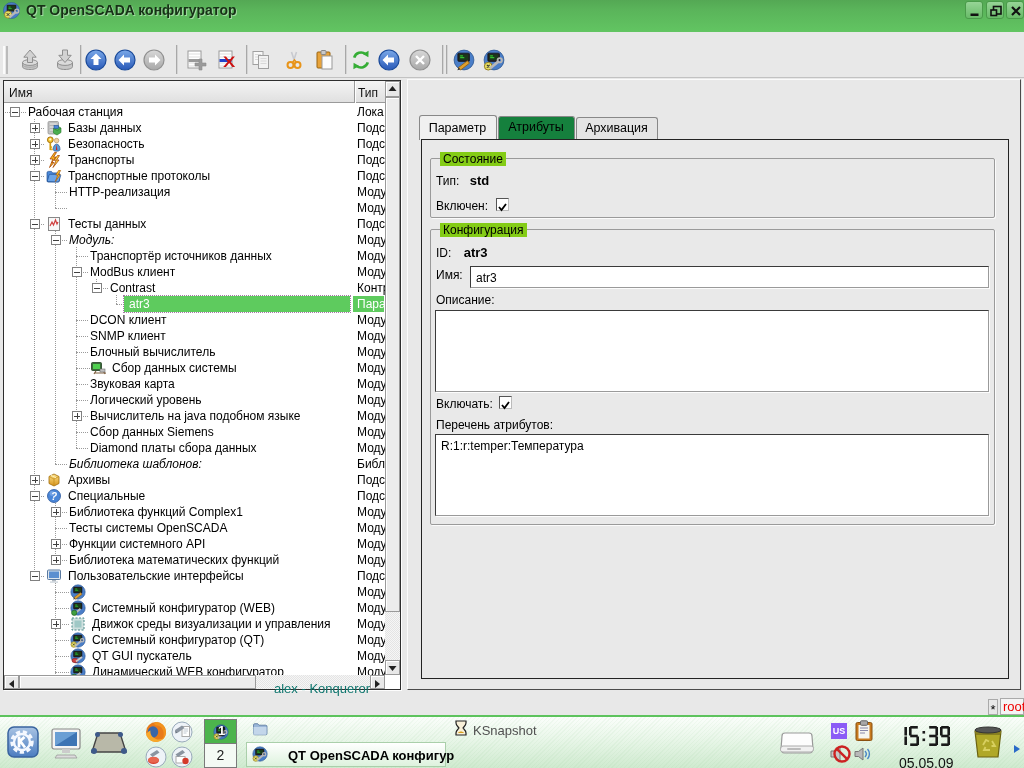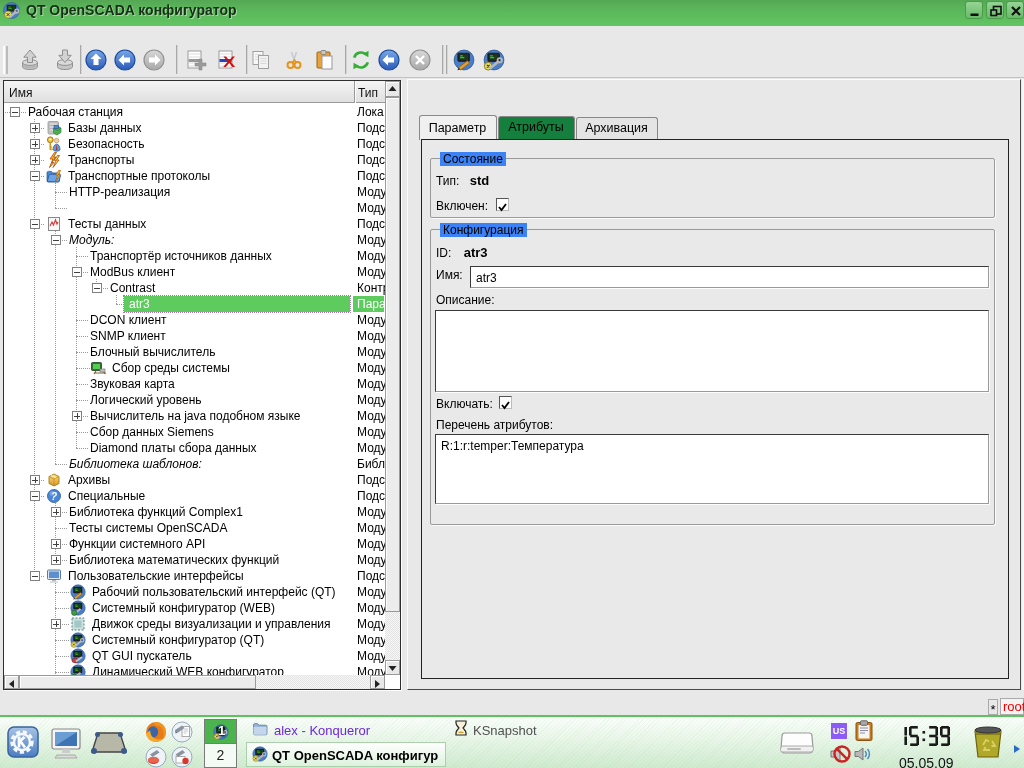--- a/index.html
+++ b/index.html
@@ -1,16 +1,16 @@
 <!DOCTYPE html>
 <html><head><meta charset="utf-8"><style>
 *{margin:0;padding:0;box-sizing:border-box}
 html,body{width:1024px;height:768px;overflow:hidden;font-family:"Liberation Sans",sans-serif;background:#e8e8e8}
 #root{position:relative;width:1024px;height:768px}
-#title{position:absolute;left:0;top:0;width:1024px;height:26px;background:linear-gradient(#54a854,#5ab45a 30%,#62c562)}
+#title{position:absolute;left:0;top:0;width:1024px;height:32px;background:linear-gradient(#54a854,#5ab45a 30%,#62c562)}
 #title .txt{position:absolute;left:26px;top:2px;font-size:14px;font-weight:bold;color:#173017;text-shadow:1px 1px 0 rgba(220,245,220,0.55)}
 #title .ic{position:absolute;left:3px;top:2px}
 .wbtn{position:absolute;top:1px;width:18px;height:18px;border-radius:3px;background:linear-gradient(#96d496,#68bb68);border:1px solid #4a9a4a}
 .wbtn svg{position:absolute;left:2px;top:2px}
 #menu{position:absolute;left:0;top:20px;width:1024px;height:21px;background:#e8e8e8;border-bottom:1px solid #b5b5b5}
 #menu span{position:absolute;top:4px;font-size:12px;color:#111}
 #menu u{text-decoration:underline}
 #tbar{position:absolute;left:0;top:42px;width:1024px;height:36px;background:#e8e8e8;border-bottom:1px solid #c2c2c2}
 .tbi{position:absolute;top:7px;width:23px;height:23px}
 .tbsep{position:absolute;top:3px;height:29px;width:2px;background:#d4d4d4;border-left:1px solid #a8a8a8}
@@ -36,21 +36,21 @@
 #vsb{position:absolute;right:0;top:0;width:15px;height:594px;background:#ececec}
 #hsb{position:absolute;left:0;bottom:0;width:381px;height:14px;background:#ececec}
 .sbtn{position:absolute;background:#e8e8e8;border:1px solid #9a9a9a;box-shadow:inset 1px 1px 0 #fff}
 .sthumb{position:absolute;background:#ececec;border:1px solid #9a9a9a;box-shadow:inset 1px 1px 0 #fff}
 .strack{position:absolute;background:repeating-conic-gradient(#e4e4e4 0 25%,#f6f6f6 0 50%) 0 0/2px 2px}
 #panel{position:absolute;left:407px;top:79px;width:614px;height:611px;background:#e8e8e8;border-top:1.5px solid #fbfbfb;border-left:1.5px solid #fbfbfb;border-right:1.5px solid #4a4a4a;border-bottom:1.5px solid #4a4a4a}
 #ptitle{position:absolute;left:0;top:11px;width:610px;text-align:center;font-size:15.5px;font-weight:bold;font-style:italic;color:#000}
 .tab{position:absolute;font-size:12.5px;color:#000;border:1px solid #888;border-bottom:none;border-radius:3px 3px 0 0;text-align:center}
 #pane{position:absolute;left:13px;top:58.5px;width:588px;height:540px;border:1.5px solid #232323;background:#e9e9e9}
 .gbox{position:absolute;border:1px solid #9a9a9a;border-radius:2px;box-shadow:1px 1px 0 #fbfbfb}
-.glabel{position:absolute;top:-7px;left:9px;background:#3b82f6;padding:0 3px;font-size:12px;color:#000}
+.glabel{position:absolute;top:-7px;left:9px;background:#84cc16;padding:0 3px;font-size:12px;color:#000}
 .flabel{position:absolute;font-size:12px;color:#000;white-space:nowrap}
 .bval{font-weight:bold;font-size:13px}
 .tinput{position:absolute;background:#fff;border-top:1.5px solid #3a3a3a;border-left:1.5px solid #3a3a3a;border-right:1px solid #9a9a9a;border-bottom:1px solid #9a9a9a;box-shadow:1px 1px 0 #fcfcfc;font-size:12px;color:#000;padding:4px 0 0 5px}
 .cbx{position:absolute;width:13px;height:13px;background:#fff;border-top:1.5px solid #555;border-left:1.5px solid #555;border-right:1px solid #bbb;border-bottom:1px solid #bbb}
 #status{position:absolute;left:0;top:691px;width:1024px;height:24px;background:#e8e8e8}
 #stbtn{position:absolute;left:988px;top:8px;width:10px;height:16px;background:#e8e8e8;border:1px solid #aaa;font-size:13px;text-align:center;line-height:19px;color:#000}
 #stroot{position:absolute;left:1000px;top:7px;width:24px;height:17px;background:#f4f4f4;border:1px solid #aaa;font-size:13px;color:#e00;padding-left:2px}
 #task{position:absolute;left:0;top:715px;width:1024px;height:53px;background:repeating-linear-gradient(135deg,rgba(130,195,130,0.08) 0 1px,rgba(255,255,255,0) 1px 3px),linear-gradient(#fbfefb,#e8f6e8 45%,#cfeacf);border-top:2px solid #5dc35d}
 .titm{position:absolute}
 .tasktxt{position:absolute;font-size:13px;white-space:nowrap;overflow:hidden}
@@ -338,21 +338,21 @@
 <i class="hstub" style="left:72px;top:248px;width:12px"></i>
         <span class="titem" style="left:86px;top:241px">Блочный вычислитель</span>
         <span class="ttype" style="top:241px">Моду</span>
 <i class="hstub" style="left:72px;top:264px;width:14px"></i>
         <i class="ticon" style="left:86px;top:256px"><svg width="16" height="16" viewBox="0 0 16 16">
             <rect x="1.5" y="2.5" width="10" height="8" rx="1" fill="#3a6a3a" stroke="#204020" stroke-width="0.8"></rect>
             <rect x="3" y="4" width="7" height="5" fill="#4fd04f"></rect>
             <path d="M4 13h12M6 11l-2 3M13 10l2 4" stroke="#806040" stroke-width="1.2"></path>
             <rect x="10" y="9" width="5" height="3" fill="#c0c0c0" stroke="#707070" stroke-width="0.6"></rect>
           </svg></i>
-        <span class="titem" style="left:108px;top:257px">Сбор среды системы</span>
+        <span class="titem" style="left:108px;top:257px">Сбор данных системы</span>
         <span class="ttype" style="top:257px">Моду</span>
 <i class="hstub" style="left:72px;top:280px;width:12px"></i>
         <span class="titem" style="left:86px;top:273px">Звуковая карта</span>
         <span class="ttype" style="top:273px">Моду</span>
 <i class="hstub" style="left:72px;top:296px;width:12px"></i>
         <span class="titem" style="left:86px;top:289px">Логический уровень</span>
         <span class="ttype" style="top:289px">Моду</span>
 <i class="hstub" style="left:72px;top:312px;width:12px"></i>
         <i class="ebox" style="left:68px;top:307px">
           <b></b>
@@ -437,21 +437,20 @@
         <span class="ttype" style="top:465px">Подс</span>
 <i class="hstub" style="left:51px;top:488px;width:14px"></i>
         <i class="ticon" style="left:66px;top:480px"><svg width="16" height="16" viewBox="0 0 16 16">
             <circle cx="8" cy="8" r="7.2" fill="#4a7ec8" stroke="#2a5692" stroke-width="0.6"></circle>
             <rect x="3.5" y="3" width="8.5" height="6" rx="0.8" fill="#222" stroke="#111" stroke-width="0.5"></rect>
             <rect x="4.5" y="4" width="6.5" height="4" fill="#1a3a1a"></rect>
             <path d="M5.2 5l2 0M5.2 6.3l3 0" stroke="#30c030" stroke-width="0.8"></path>
             <path d="M4 13.5l6.5-5 1.5 1.8-6.5 5z" fill="#e0a030" stroke="#906010" stroke-width="0.6"></path>
             <path d="M4 13.5l-0.8 2 2-0.6z" fill="#333"></path>
           </svg></i>
-        <span class="titem" style="left:88px;top:481px">Рабочий пользовательский интерфейс (QT)</span>
         <span class="ttype" style="top:481px">Моду</span>
 <i class="hstub" style="left:51px;top:504px;width:14px"></i>
         <i class="ticon" style="left:66px;top:496px"><svg width="16" height="16" viewBox="0 0 16 16">
             <circle cx="8" cy="8" r="7.2" fill="#4a7ec8" stroke="#2a5692" stroke-width="0.6"></circle>
             <rect x="3.5" y="3" width="8.5" height="6" rx="0.8" fill="#222" stroke="#111" stroke-width="0.5"></rect>
             <rect x="4.5" y="4" width="6.5" height="4" fill="#1a3a1a"></rect>
             <path d="M5.2 5l2 0M5.2 6.3l3 0" stroke="#30c030" stroke-width="0.8"></path>
             <path d="M4 14.2L10.5 8.8" stroke="#b8b8b8" stroke-width="2"></path>
             <circle cx="4.2" cy="12.8" r="2.6" fill="#40a040" stroke="#206020" stroke-width="0.7"></circle>
           </svg></i>
@@ -543,21 +542,21 @@
 <div class="flabel" style="left:5px;top:15px">ID: <span class="bval" style="padding-left:9px">atr3</span></div>
 <div class="flabel" style="left:5px;top:38px">Имя:</div>
 <div class="tinput" style="left:39px;top:36px;width:519px;height:22px">atr3</div>
 <div class="flabel" style="left:5px;top:63px">Описание:</div>
 <div class="tinput" style="left:4px;top:80px;width:554px;height:82px"></div>
 <div class="flabel" style="left:5px;top:167px">Включать:</div>
 <div class="cbx" style="left:68px;top:166px"><svg width="11" height="11" viewBox="0 0 11 11">
               <path d="M2 5l2.5 3L9 2" fill="none" stroke="#000" stroke-width="1.8"></path>
             </svg></div>
 <div class="flabel" style="left:5px;top:188px">Перечень атрибутов:</div>
-<div class="tinput" style="left:4px;top:204px;width:554px;height:70px">R:1:r:temper:Температура</div>
+<div class="tinput" style="left:4px;top:204px;width:554px;height:82px">R:1:r:temper:Температура</div>
 </div>
 </div>
 </div>
 <div style="position:absolute;left:1022px;top:79px;width:2px;height:611px;background:#f6f6f6"></div>
 <div id="status">
       <div id="stbtn">*</div>
       <div id="stroot">root</div>
     </div>
 <div id="task"></div>
 <div class="titm" style="left:7px;top:726px"><svg width="32" height="32" viewBox="0 0 32 32">
@@ -622,38 +621,38 @@
           <path d="M5 14.2L11.5 8.8" stroke="#b8b8b8" stroke-width="2"></path>
           <circle cx="12.2" cy="8.2" r="1.6" fill="none" stroke="#b8b8b8" stroke-width="1.3"></circle>
         </svg></div>
       <div style="position:absolute;left:13px;top:3px;color:#fff;font-size:13px;font-weight:bold;text-shadow:0 1px 2px #000,0 0 2px #000">1</div>
     </div>
 <div id="pg2">2</div>
 <div class="titm" style="left:252px;top:721px"><svg width="16" height="16" viewBox="0 0 16 16">
         <path d="M1.5 4c0-.7.5-1.3 1.2-1.3h3l1.2 1.5h6.9c.7 0 1.2.6 1.2 1.3v7c0 .7-.5 1.3-1.2 1.3H2.7c-.7 0-1.2-.6-1.2-1.3z" fill="#9ab6d8" stroke="#54749a" stroke-width="0.8"></path>
         <path d="M1.5 6h13v6.5c0 .7-.5 1.3-1.2 1.3H2.7c-.7 0-1.2-.6-1.2-1.3z" fill="#c3d6ea"></path>
       </svg></div>
-<div class="tasktxt" style="left:274px;top:723px;color:#6d28d9;width:170px">alex - Konqueror</div>
+<div class="tasktxt" style="left:274px;top:681px;color:#0f766e;width:170px">alex - Konqueror</div>
 <div class="titm" style="left:454px;top:720px"><svg width="14" height="16" viewBox="0 0 14 16">
         <path d="M2 1h10v2c0 2.5-2 3.5-3 5 1 1.5 3 2.5 3 5v2H2v-2c0-2.5 2-3.5 3-5-1-1.5-3-2.5-3-5z" fill="#f8f0d8" stroke="#222" stroke-width="1.2"></path>
         <path d="M4 13c1-2 5-2 6 0z" fill="#d8a020"></path>
       </svg></div>
 <div class="tasktxt" style="left:473px;top:723px;color:#505050;width:170px">KSnapshot</div>
 <div id="qtbtn"></div>
 <div class="titm" style="left:252px;top:746px"><svg width="16" height="16" viewBox="0 0 16 16">
         <circle cx="8" cy="8" r="7.2" fill="#4a7ec8" stroke="#2a5692" stroke-width="0.6"></circle>
         <rect x="3.5" y="3" width="8.5" height="6" rx="0.8" fill="#222" stroke="#111" stroke-width="0.5"></rect>
         <rect x="4.5" y="4" width="6.5" height="4" fill="#1a3a1a"></rect>
         <path d="M5.2 5l2 0M5.2 6.3l3 0" stroke="#30c030" stroke-width="0.8"></path>
         <circle cx="3.8" cy="12.5" r="2.8" fill="#e8e060" stroke="#907820" stroke-width="0.7"></circle>
         <path d="M2.8 13.5l2-2M2.8 11.5l2 2" stroke="#333" stroke-width="0.8"></path>
         <path d="M5 14.2L11.5 8.8" stroke="#b8b8b8" stroke-width="2"></path>
         <circle cx="12.2" cy="8.2" r="1.6" fill="none" stroke="#b8b8b8" stroke-width="1.3"></circle>
       </svg></div>
-<div class="tasktxt" style="left:272px;top:748px;color:#000;font-weight:bold;width:172px">QT OpenSCADA конфигур</div>
+<div class="tasktxt" style="left:288px;top:748px;color:#000;font-weight:bold;width:172px">QT OpenSCADA конфигур</div>
 <div class="titm" style="left:779px;top:731px"><svg width="36" height="26" viewBox="0 0 36 26">
         <path d="M6 2h24c2 0 3 1.5 3 3l1 13c0 2-1.5 4-3.5 4h-25C3.5 22 2 20 2 18L3 5c0-1.5 1-3 3-3z" fill="#fdfdfd" stroke="#999" stroke-width="1.2"></path>
         <path d="M4 15h28c1.5 0 2.5 1 2.5 2.5S33.5 21 32 21H4c-1.5 0-2.5-1-2.5-2.5S2.5 15 4 15z" fill="#f0f0f0" stroke="#aaa"></path>
         <rect x="8" y="17" width="14" height="2" rx="1" fill="#bbb"></rect>
       </svg></div>
 <div style="position:absolute;left:831px;top:723px;width:16px;height:16px;background:#8b5cf6;color:#fff;font-weight:bold;font-size:9px;text-align:center;line-height:16px;font-family:'Liberation Sans'">US</div>
 <div class="titm" style="left:854px;top:720px"><svg width="20" height="22" viewBox="0 0 20 22">
         <rect x="2" y="2.5" width="16" height="18" rx="1.5" fill="#c87a1e" stroke="#8a5010" stroke-width="1"></rect>
         <rect x="4.5" y="5" width="11" height="13.5" fill="#f6f6f0"></rect>
         <rect x="6.5" y="0.8" width="7" height="4.5" rx="1" fill="#a8a8a8" stroke="#666"></rect>

